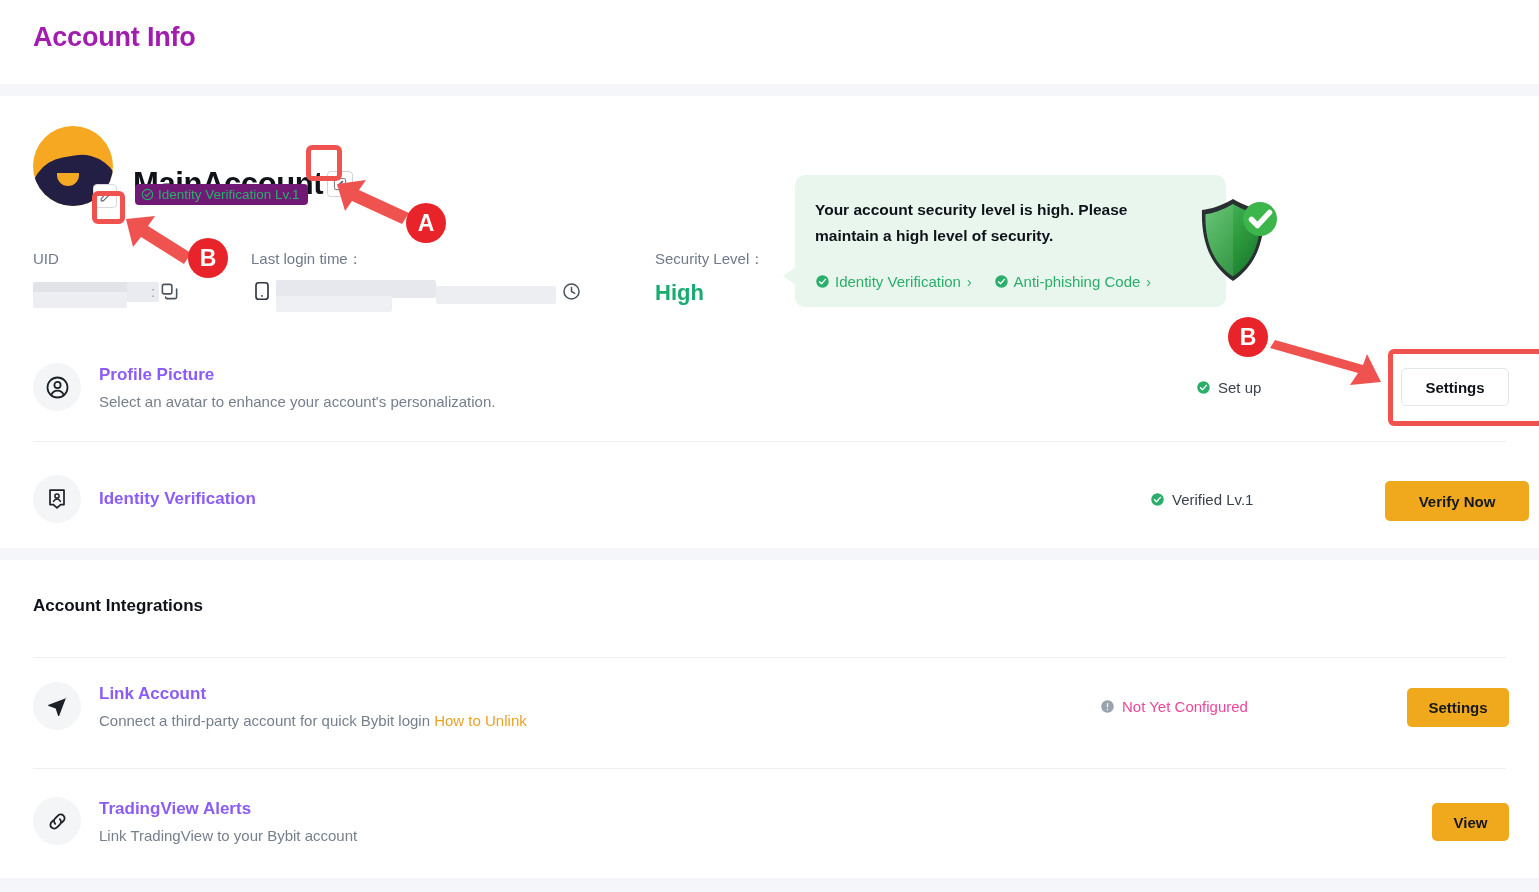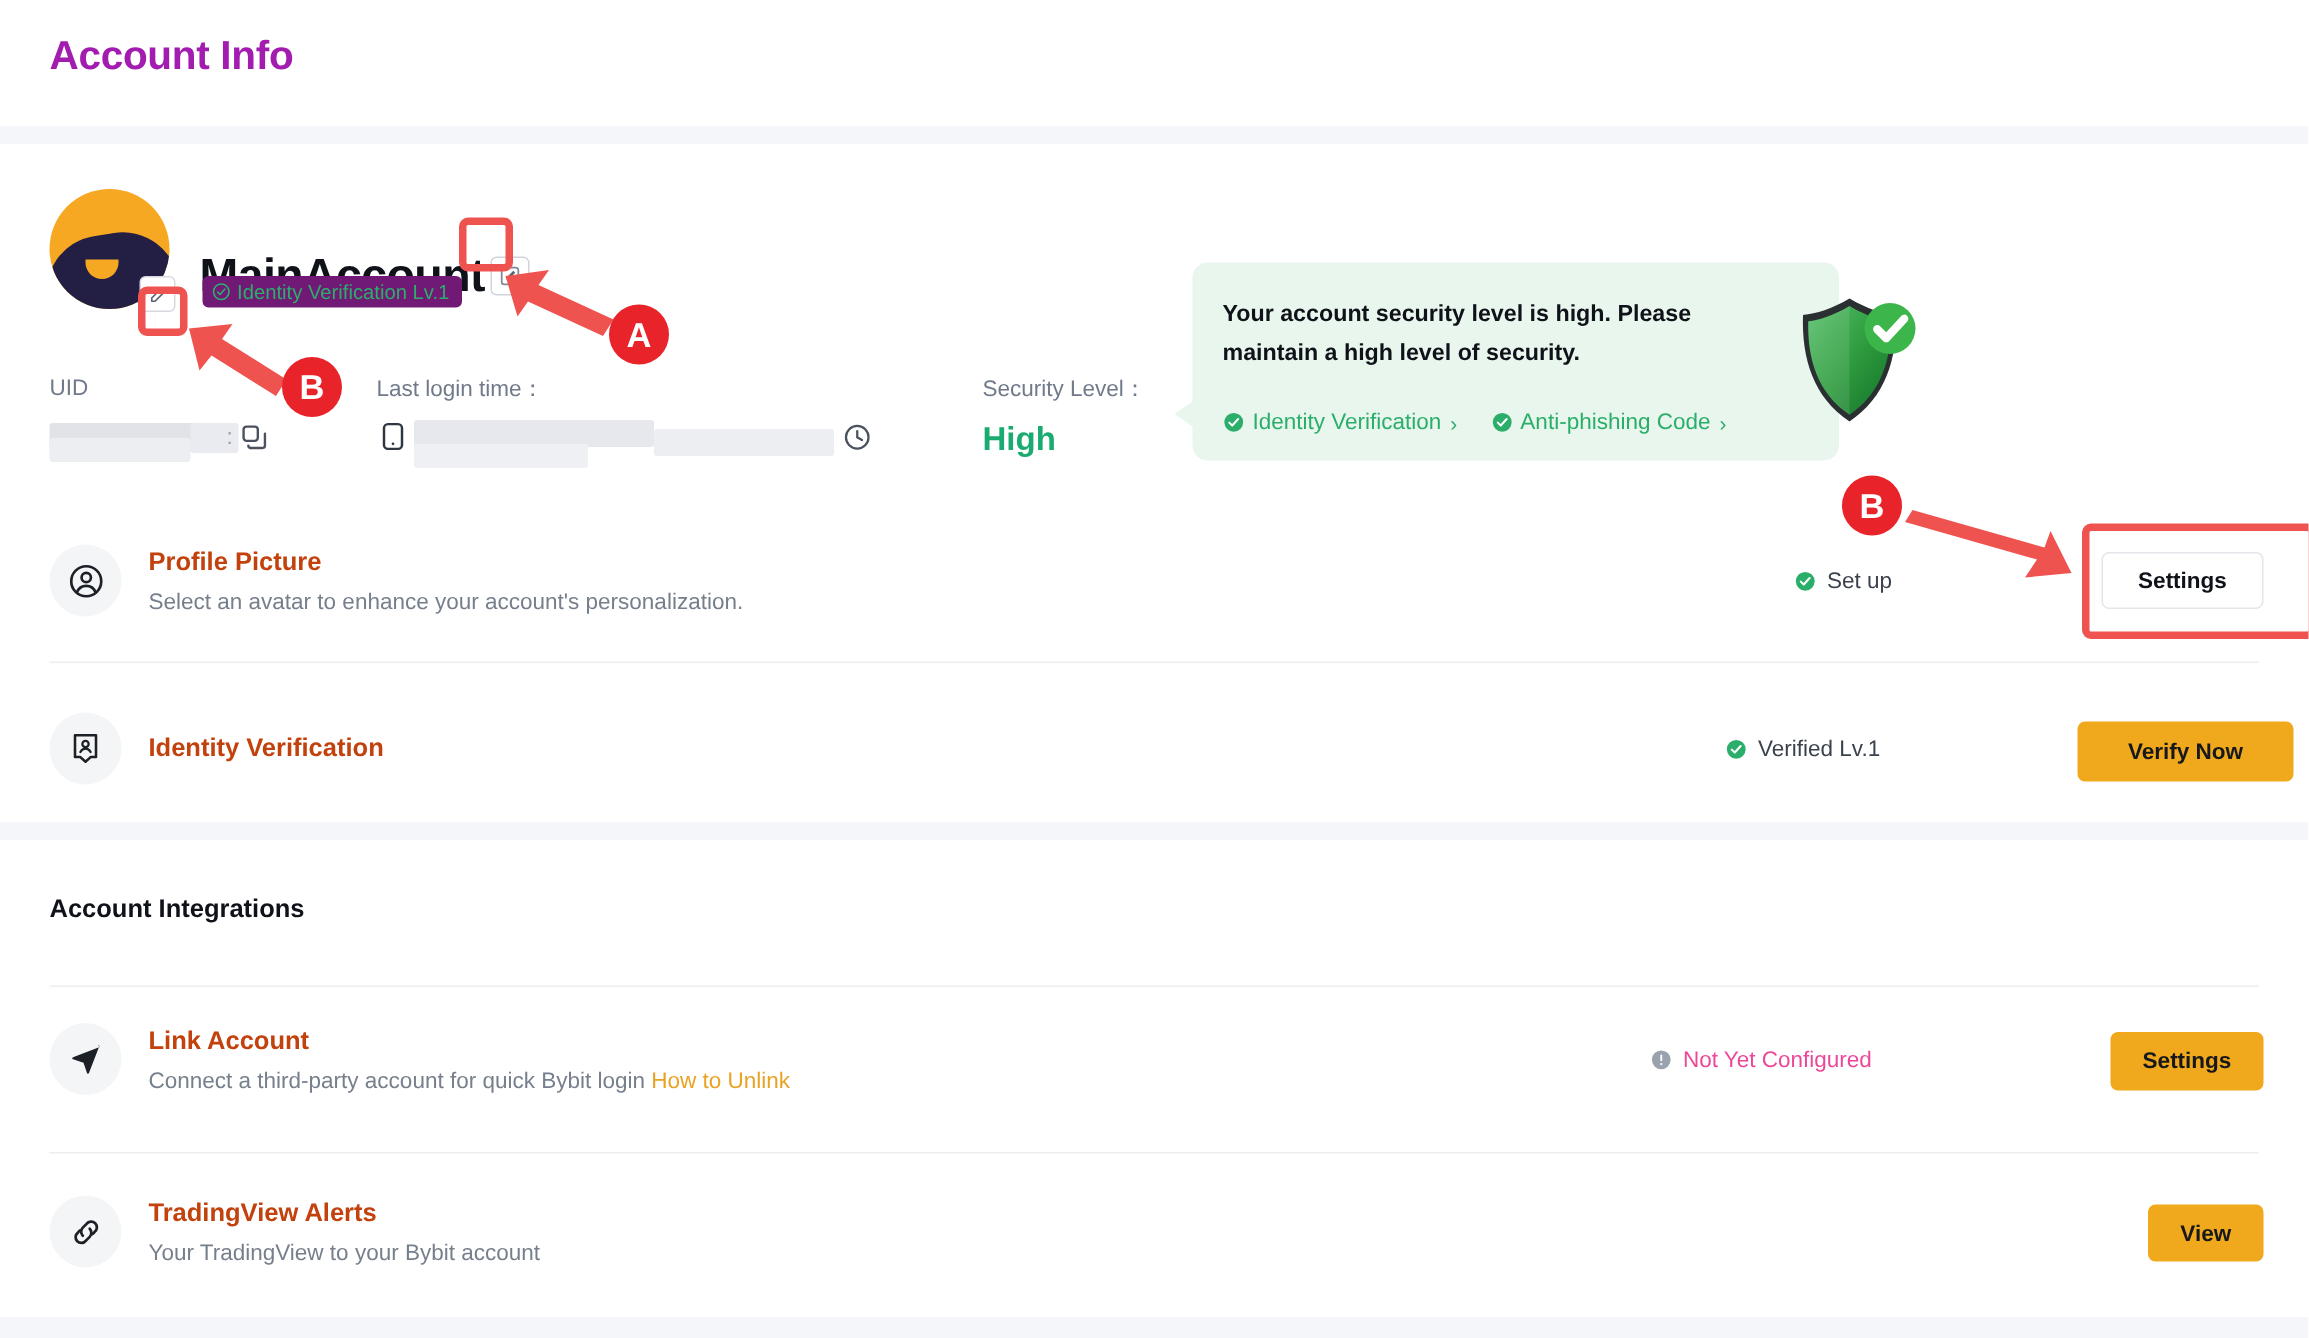--- a/index.html
+++ b/index.html
@@ -116,21 +116,21 @@
   .shield { position: absolute; left: 398px; top: 18px; width: 86px; height: 96px; }
   .divider { position: absolute; left: 33px; width: 1473px; height: 1px; background: #eceef1; }
 
   .item { position: absolute; display: flex; align-items: center; }
   .item-ico {
     width: 48px; height: 48px; border-radius: 50%;
     background: #f4f5f7; display: flex; align-items: center; justify-content: center;
     flex: none;
   }
   .item-text { margin-left: 18px; }
-  .item-title { font-size: 17px; font-weight: 700; color: #c2410c; line-height: 1.35; }
+  .item-title { font-size: 17px; font-weight: 700; color: #8b5cf6; line-height: 1.35; }
   .item-sub   { font-size: 15px; color: #767f8c; margin-top: 6px; }
   .link-amber { color: #e8a325; }
 
   .status {
     position: absolute; display: inline-flex; align-items: center; gap: 7px;
     font-size: 15px; color: #3b424e; white-space: nowrap;
   }
   .status.muted { color: #ec4899; }
 
   .btn {
@@ -350,21 +350,21 @@
 
   <div class="item" style="left:33px; top:797px;">
     <div class="item-ico">
       <svg width="23" height="23" viewBox="0 0 24 24">
         <path d="M9.6 14.4a4 4 0 010-5.6l2.6-2.6a4 4 0 115.6 5.6l-1.4 1.4" stroke="#1c2027" stroke-width="1.9" fill="none" stroke-linecap="round"></path>
         <path d="M14.4 9.6a4 4 0 010 5.6l-2.6 2.6a4 4 0 11-5.6-5.6l1.4-1.4" stroke="#1c2027" stroke-width="1.9" fill="none" stroke-linecap="round"></path>
       </svg>
     </div>
     <div class="item-text">
       <div class="item-title">TradingView Alerts</div>
-      <div class="item-sub">Your TradingView to your Bybit account</div>
+      <div class="item-sub">Link TradingView to your Bybit account</div>
     </div>
   </div>
   <button class="btn btn-primary" style="left:1432px; top:803px; width:77px; height:38px;">View</button>
 
   <div class="hl-box" style="left:306px; top:145px; width:36px; height:36px;"></div>
   <div class="hl-box" style="left:92px;  top:191px; width:33px; height:33px;"></div>
   <div class="hl-box" style="left:1388px; top:349px; width:156px; height:77px;"></div>
 
   <svg class="anno-svg" viewBox="0 0 1539 892">
 

